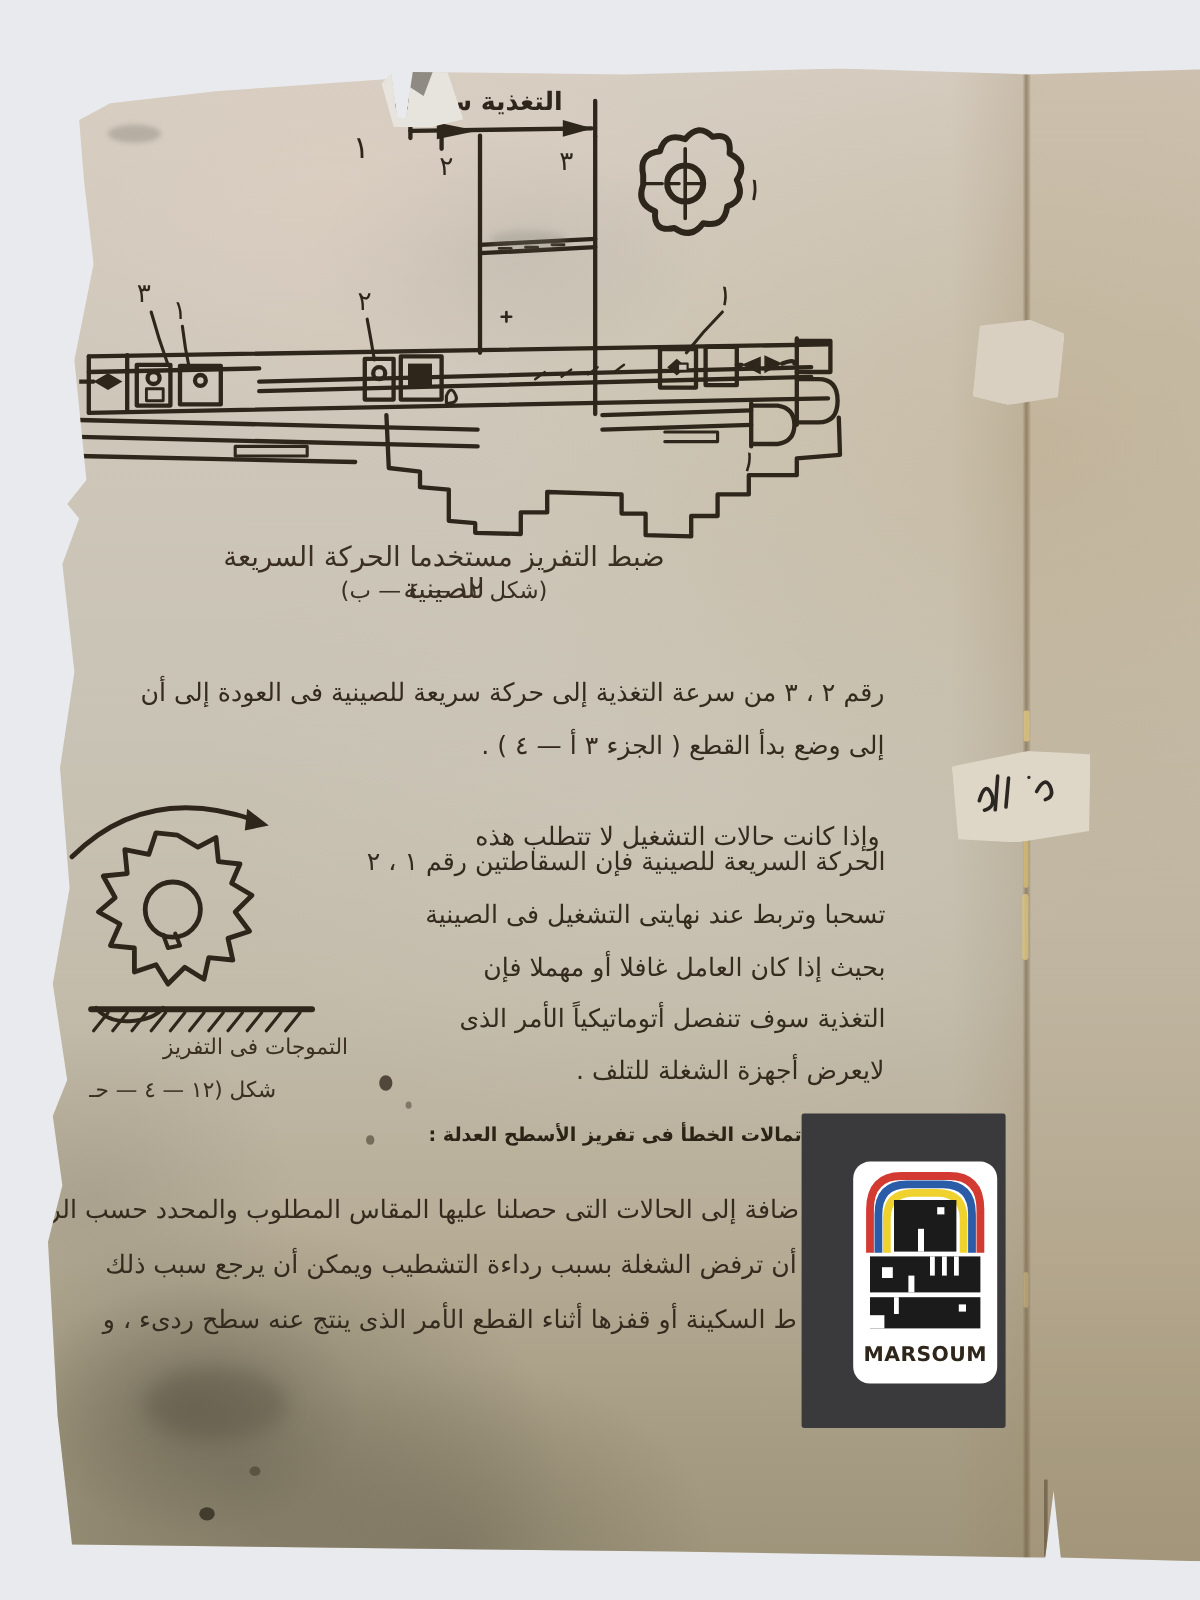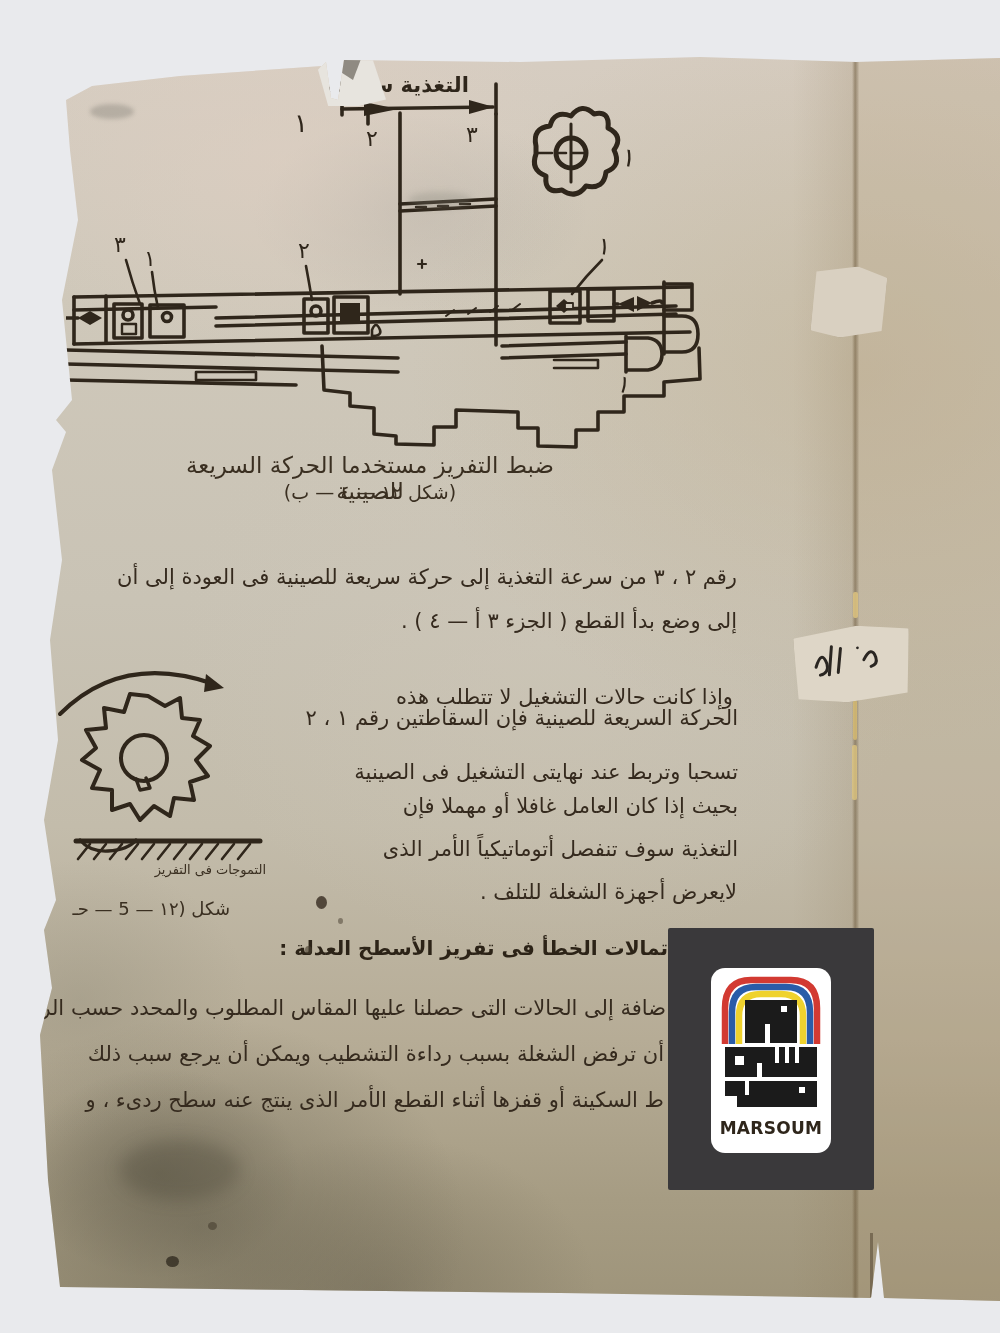--- a/index.html
+++ b/index.html
@@ -48,25 +48,25 @@
     clip-path:polygon(0 14%, 55% 0, 100% 6%, 97% 90%, 45% 100%, 3% 94%);}
   .flap{position:absolute;left:318px;top:40px;width:68px;height:66px;background:#e7e4de;
     clip-path:polygon(15% 100%, 0 45%, 30% 10%, 55% 0, 80% 28%, 100% 90%, 60% 100%);}
   .flap-in{position:absolute;left:14px;top:6px;width:30px;height:34px;background:#8f8a82;
     clip-path:polygon(0 60%, 40% 0, 100% 30%, 70% 100%);}
   .spot{position:absolute;border-radius:50%;}
   
   .ar{position:absolute;direction:rtl;white-space:nowrap;color:#352a1e;}
   .body-line{font-size:21px;letter-spacing:.2px;}
   .cap{color:#3a2f21;}
-  .heading{font-weight:bold;font-size:20px;color:#2c2317;}
+  .heading{font-weight:bold;font-size:16px;color:#2c2317;}
   .center{text-align:center;white-space:normal;}
   svg text{font-family:"DejaVu Sans", sans-serif;fill:#2f261b;}
   
-  .wm{position:absolute;left:668px;top:928px;width:206px;height:262px;background:#3a393b;border-radius:2px;z-index:50;}
+  .wm{position:absolute;left:668px;top:928px;width:170px;height:262px;background:#3a393b;border-radius:2px;z-index:50;}
   .wm-card{position:absolute;left:43px;top:40px;width:120px;height:185px;background:#fff;border-radius:14px;overflow:hidden;}
 </style>
 </head>
 <body>
 
 <div class="photo">
 
   <div class="page">
 
     <svg style="position:absolute;left:66px;top:54px;" width="644" height="400" viewBox="0 0 644 400" fill="none" stroke="#2f261b" stroke-width="3.6" stroke-linecap="round" stroke-linejoin="round">
@@ -168,21 +168,21 @@
     </div>
 
     <div class="ar cap center" style="left:160px;top:452px;width:420px;font-size:23px;">ضبط التفريز مستخدما الحركة السريعة للصينية</div>
     <div class="ar cap center" style="left:160px;top:481px;width:420px;font-size:19px;">(شكل ١٢ — ٤ — ب)</div>
 
     <div class="ar body-line" style="right:263px;top:565px;">رقم ٢ ، ٣ من سرعة التغذية إلى حركة سريعة للصينية فى العودة إلى أن</div>
     <div class="ar body-line" style="right:263px;top:609px;">إلى وضع بدأ القطع ( الجزء ٣ أ — ٤ ) .</div>
 
     <div class="ar body-line" style="right:267px;top:663px;margin-top:22px;">وإذا كانت حالات التشغيل لا تتطلب هذه</div>
     <div class="ar body-line" style="right:262px;top:706px;">الحركة السريعة للصينية فإن السقاطتين رقم ١ ، ٢</div>
-    <div class="ar body-line" style="right:262px;top:750px;margin-top:10px;">تسحبا وتربط عند نهايتى التشغيل فى الصينية</div>
+    <div class="ar body-line" style="right:262px;top:750px;">تسحبا وتربط عند نهايتى التشغيل فى الصينية</div>
     <div class="ar body-line" style="right:262px;top:837px;">التغذية سوف تنفصل أتوماتيكياً الأمر الذى</div>
     <div class="ar body-line" style="right:262px;top:794px;">بحيث إذا كان العامل غافلا أو مهملا فإن</div>
     <div class="ar body-line" style="right:263px;top:880px;">لايعرض أجهزة الشغلة للتلف .</div>
 
     <svg style="position:absolute;left:30px;top:648px;" width="245" height="220" viewBox="0 0 245 220" fill="none" stroke="#2f261b" stroke-width="4" stroke-linecap="round" stroke-linejoin="round">
       <g>
         <path d="M30,66 Q92,4 184,36"></path>
         <polygon points="176,26 194,40 174,44" fill="#2f261b" stroke="none"></polygon>
       </g>
       <g>
@@ -190,22 +190,22 @@
         <circle cx="114" cy="110" r="23"></circle>
         <path d="M106,131 L110,142 L120,140 L116,130" stroke-width="3.4"></path>
       </g>
       <g>
         <path d="M50,192 Q60,204 78,203 Q98,202 106,192" stroke-width="3.4"></path>
         <path d="M46,193 L230,193" stroke-width="5"></path>
         <path d="M60,196 l-12,15 M76,196 l-12,15 M92,196 l-12,15 M108,196 l-12,15 M124,196 l-12,15 M140,196 l-12,15 M156,196 l-12,15 M172,196 l-12,15 M188,196 l-12,15 M204,196 l-12,15 M220,196 l-12,15" stroke-width="2.6"></path>
       </g>
     </svg>
 
-    <div class="ar cap" style="right:734px;top:862px;font-size:13px;">التموجات فى التفريز</div>
-    <div class="ar cap" style="right:770px;top:898px;font-size:18px;">شكل (١٢ — 5 — حـ</div>
+    <div class="ar cap" style="right:710px;top:862px;font-size:18px;">التموجات فى التفريز</div>
+    <div class="ar cap" style="right:770px;top:898px;font-size:18px;">شكل (١٢ — ٤ — حـ</div>
 
     <div class="ar heading" style="right:332px;top:936px;">تمالات الخطأ فى تفريز الأسطح العدلة :</div>
 
     <div class="ar body-line" style="right:334px;top:996px;">ضافة إلى الحالات التى حصلنا عليها المقاس المطلوب والمحدد حسب الرسم</div>
     <div class="ar body-line" style="right:336px;top:1088px;">ط السكينة أو قفزها أثناء القطع الأمر الذى ينتج عنه سطح ردىء ، و</div>
     <div class="ar body-line" style="right:336px;top:1042px;">أن ترفض الشغلة بسبب رداءة التشطيب ويمكن أن يرجع سبب ذلك</div>
 
     <div class="fold-shade"></div>
     <div class="right-col"></div>
     <div class="crease"></div>

